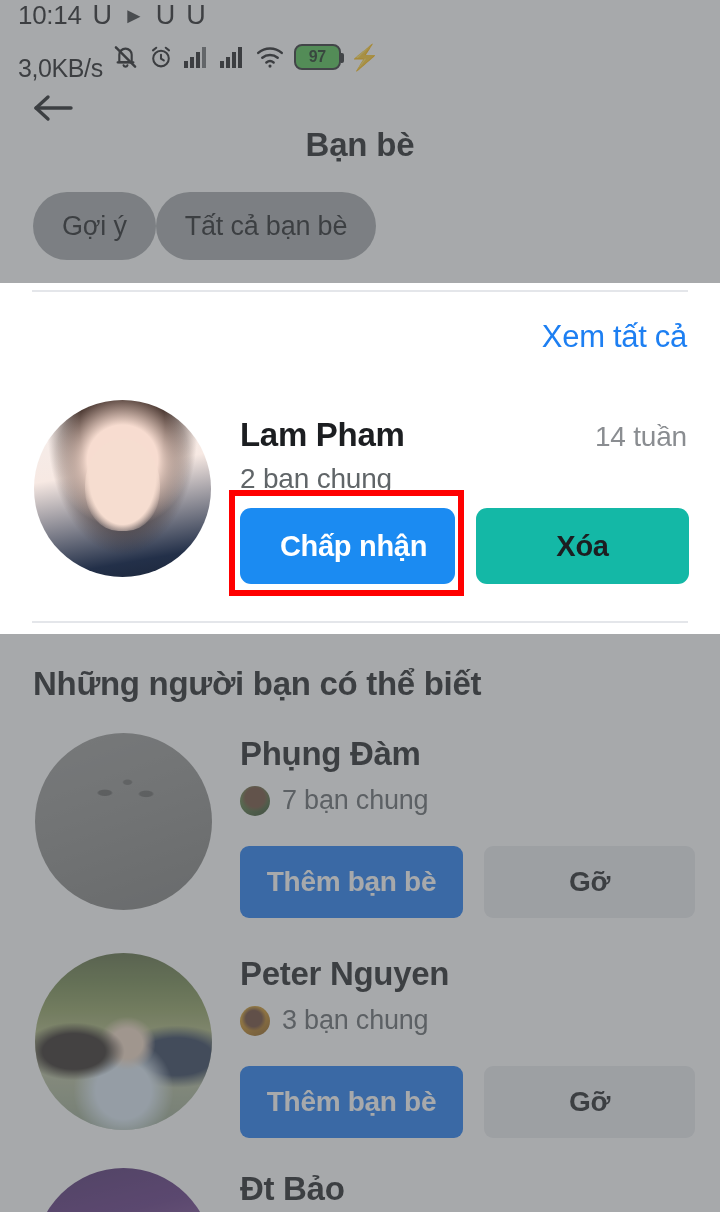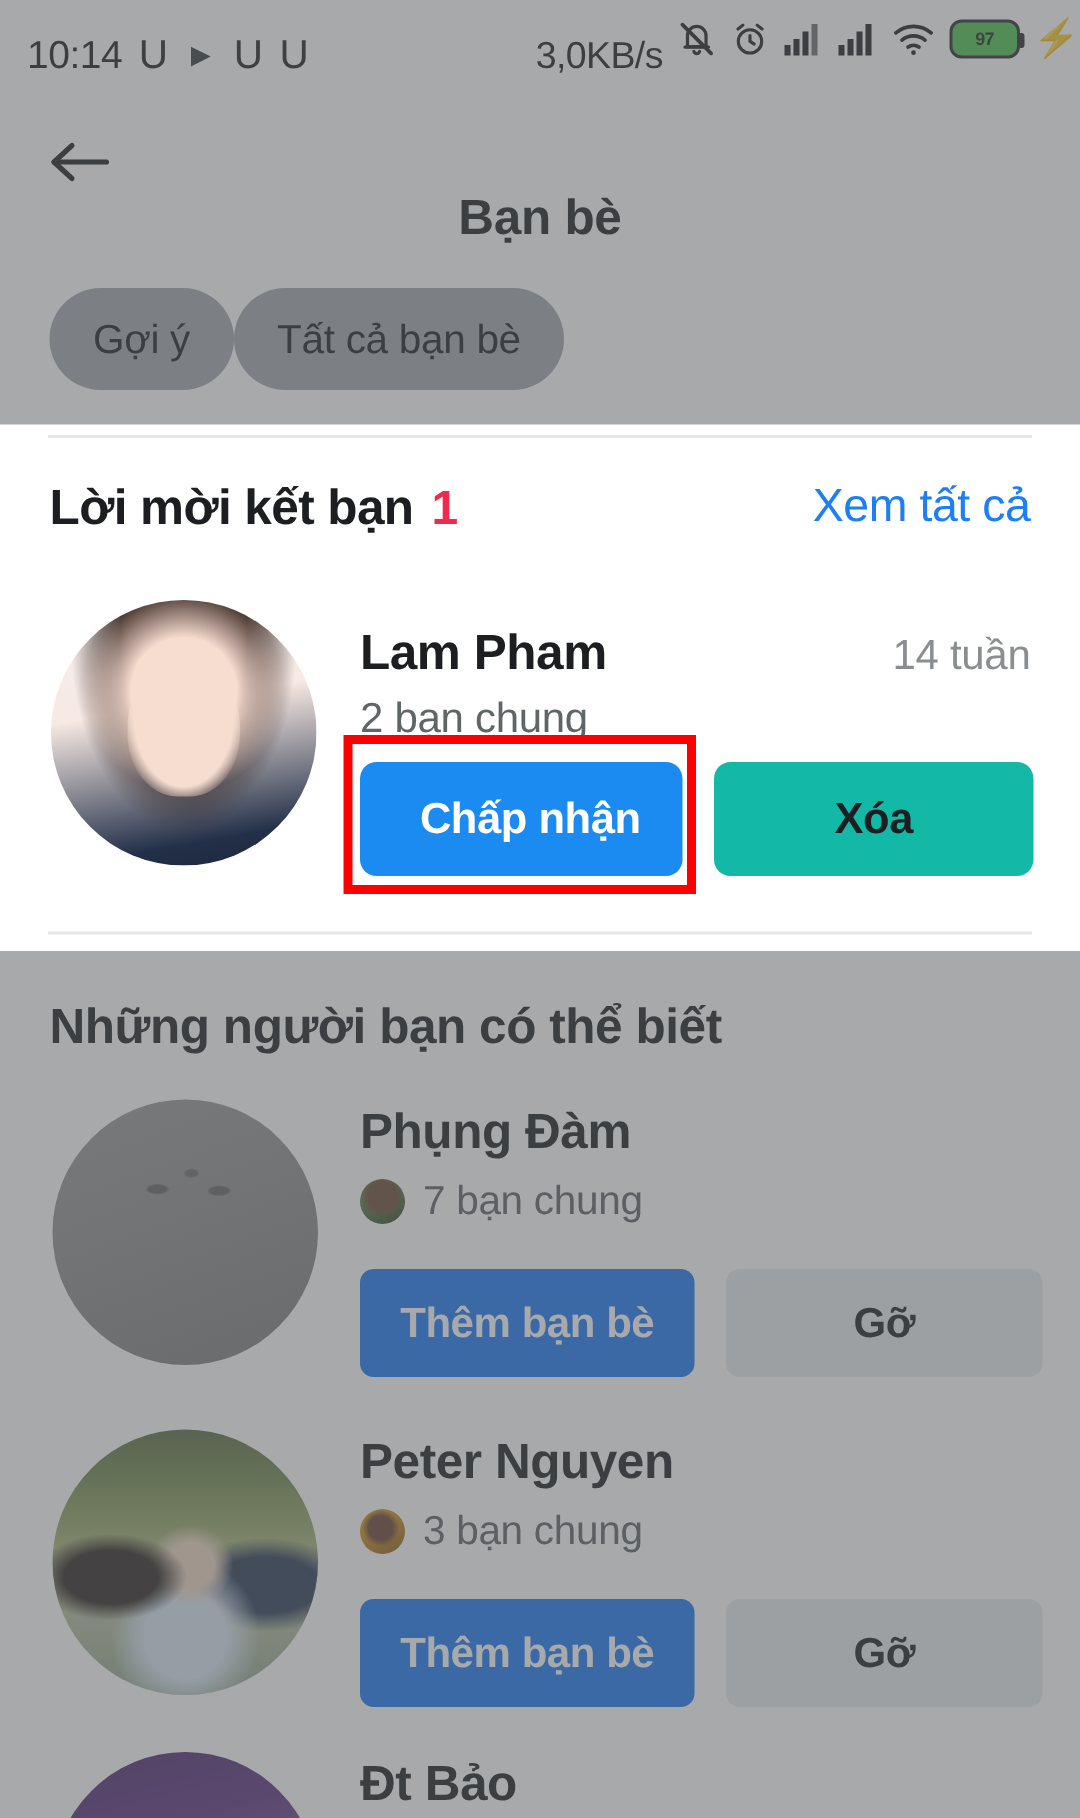--- a/index.html
+++ b/index.html
@@ -24,22 +24,23 @@
   .dim-scrim {
     position:absolute; left:0; top:0; width:720px; height:1212px;
     background:rgba(88,92,96,0.53);
     pointer-events:none;
     z-index:40;
   }
 
   
   .statusbar {
     position:absolute; left:0; top:0; width:720px; height:52px;
-    display:flex; align-items:flex-end; justify-content:space-between;
-    padding:0 0 0 18px;
+    display:flex; align-items:flex-start; justify-content:space-between;
+    padding:0 28px 0 18px;
+    flex-direction:column;
   }
   .sb-left { display:flex; align-items:center; gap:11px; }
   .sb-clock { font-size:26px; color:#1c1d1f; letter-spacing:-0.3px; font-weight:400; }
   .sb-right { display:flex; align-items:center; gap:9px; }
   .sb-speed { font-size:25px; color:#1c1d1f; font-weight:500; letter-spacing:-0.4px;margin-top:23px; }
   .gl { font-size:25px; color:#1c1d1f; line-height:1; }
   .u-glyph { font-size:27px; color:#202123; font-weight:400; }
   .play-glyph { font-size:22px; color:#3a3c3e; }
 
   .icon-svg { display:block; }
@@ -47,21 +48,21 @@
   .battery {
     width:47px; height:26px;
     border:2.5px solid #2a2c2e; border-radius:8px;
     background:#4ec14e; position:relative;
     display:flex; align-items:center; justify-content:center;
   }
   .battery:after{
     content:""; position:absolute; right:-5px; top:7px;
     width:3px; height:10px; background:#2a2c2e; border-radius:0 2px 2px 0;
   }
-  .battery span { font-size:12px; font-weight:700; color:#15301a; letter-spacing:-0.5px; }
+  .battery span { font-size:16px; font-weight:700; color:#15301a; letter-spacing:-0.5px; }
 
   
   .appbar {
     position:absolute; left:0; top:52px; width:720px; height:112px;
     display:flex; align-items:flex-end;
   }
   .back-btn {
     position:absolute; left:26px; top:50%; transform:translateY(-50%);
     width:54px; height:54px; display:flex; align-items:center; justify-content:center;
   }
@@ -357,24 +358,20 @@
       <div class="p-name" style="top:2px;">Đt Bảo</div>
     </div>
 
   </div>
 
   <div class="dim-scrim"></div>
 
   <div class="card">
     <div class="card-divider" style="top:7px;"></div>
 
-    <div class="card-head">
-      <span class="card-head-title">Lời mời kết bạn</span>
-      <span class="card-head-count">1</span>
-    </div>
     <div class="card-seeall">Xem tất cả</div>
 
     <div class="req-avatar av-lam"></div>
     <div class="req-name">Lam Pham</div>
     <div class="req-time">14 tuần</div>
     <div class="req-mutual">2 bạn chung</div>
 
     <div class="req-btns">
       <div class="btn-accept">Chấp nhận</div>
       <div class="btn-delete">Xóa</div>

